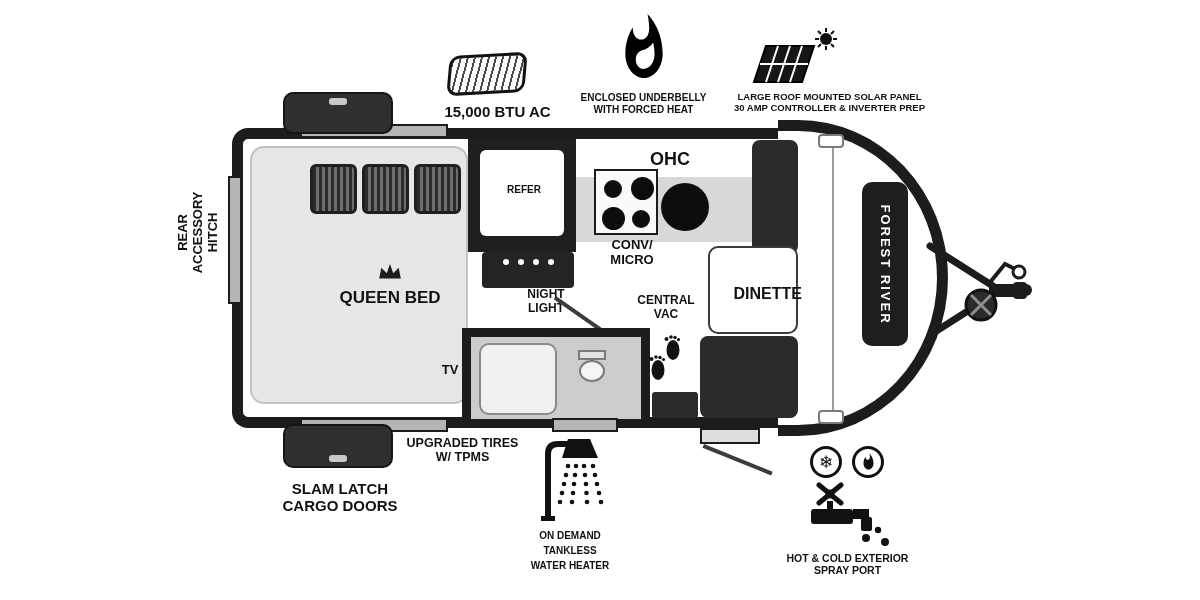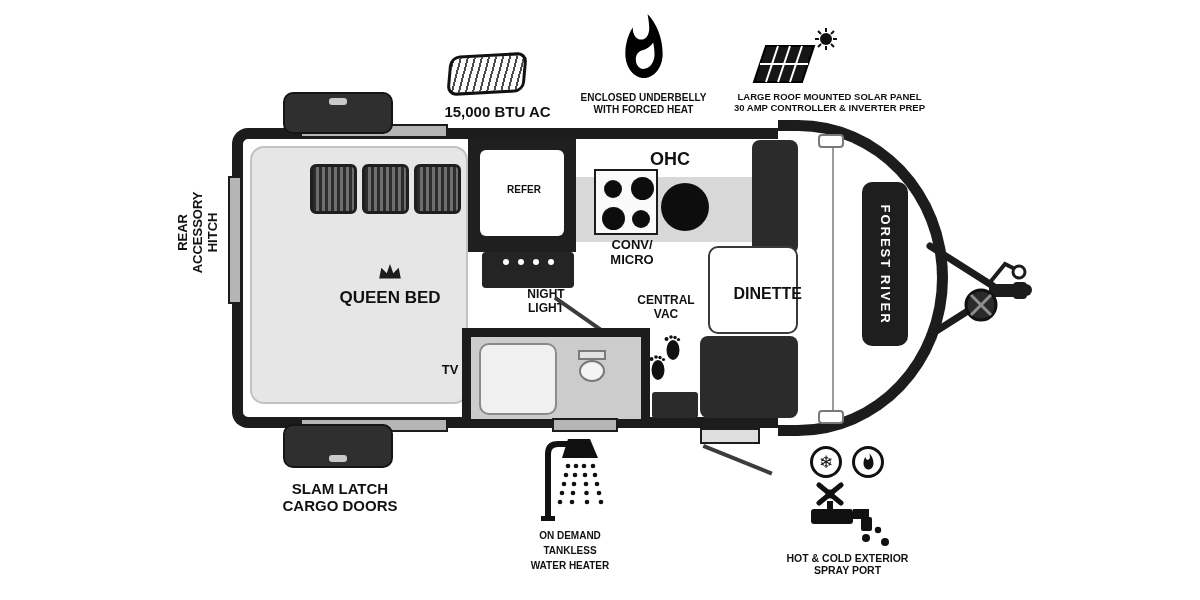--- a/index.html
+++ b/index.html
@@ -159,20 +159,24 @@
   <div class="abs" style="left:700px;top:428px;width:60px;height:16px;background:#dedede;border:2px solid #1c1c1c;"></div>
   <div class="abs" style="left:704px;top:444px;width:74px;height:3.5px;background:#3c3c3c;transform:rotate(22deg);transform-origin:left top;"></div>
 
   <div class="lbl" style="left:434px;top:363px;width:32px;font-size:13px;">
     <span>TV</span>
   </div>
 
   <div class="lbl" style="left:265px;top:480px;width:150px;font-size:15px;">
     <span>SLAM LATCH</span>
     <span>CARGO DOORS</span>
+  </div>
+  <div class="lbl" style="left:395px;top:436px;width:135px;font-size:12.5px;">
+    <span>UPGRADED TIRES</span>
+    <span>W/ TPMS</span>
   </div>
 
   <svg class="abs" style="left:538px;top:432px;" width="76" height="92" viewBox="0 0 76 92">
     <path d="M10 86 L10 22 Q10 12 20 12 L36 12" stroke="#111" stroke-width="6" fill="none" stroke-linecap="round"></path>
     <rect x="3" y="84" width="14" height="5" fill="#111"></rect>
     <polygon points="30,7 52,7 60,26 24,26" fill="#111"></polygon>
     <g fill="#111">
       <circle cx="30" cy="34" r="2.3"></circle>
         <circle cx="38" cy="34" r="2.3"></circle>
         <circle cx="46" cy="34" r="2.3"></circle>

